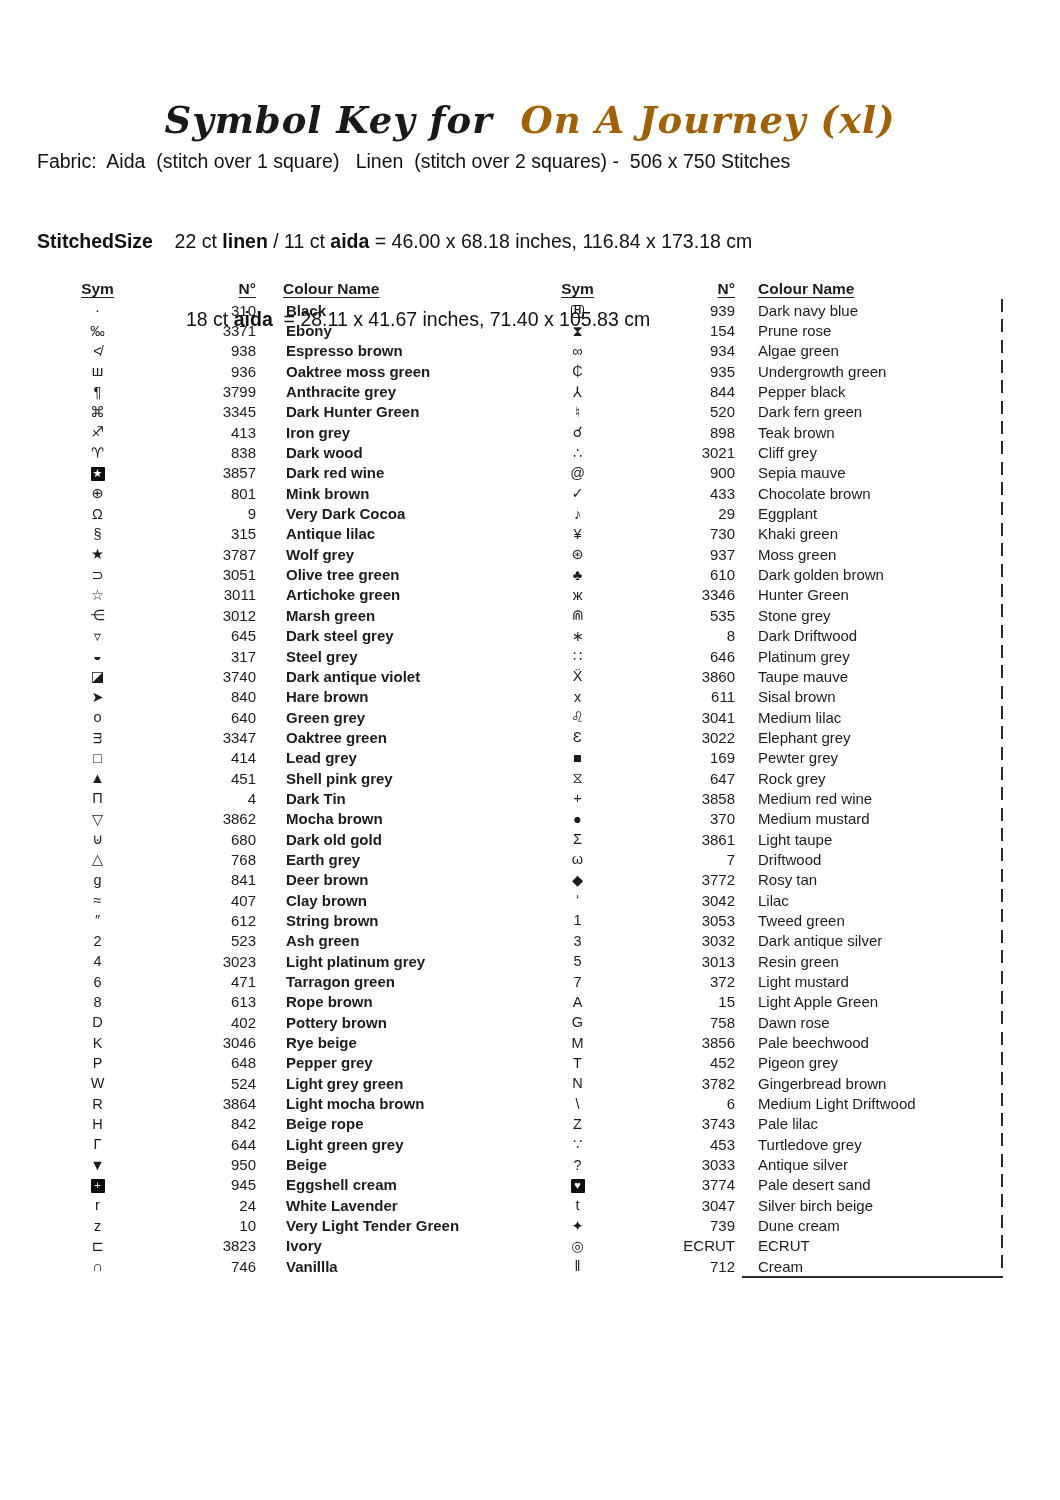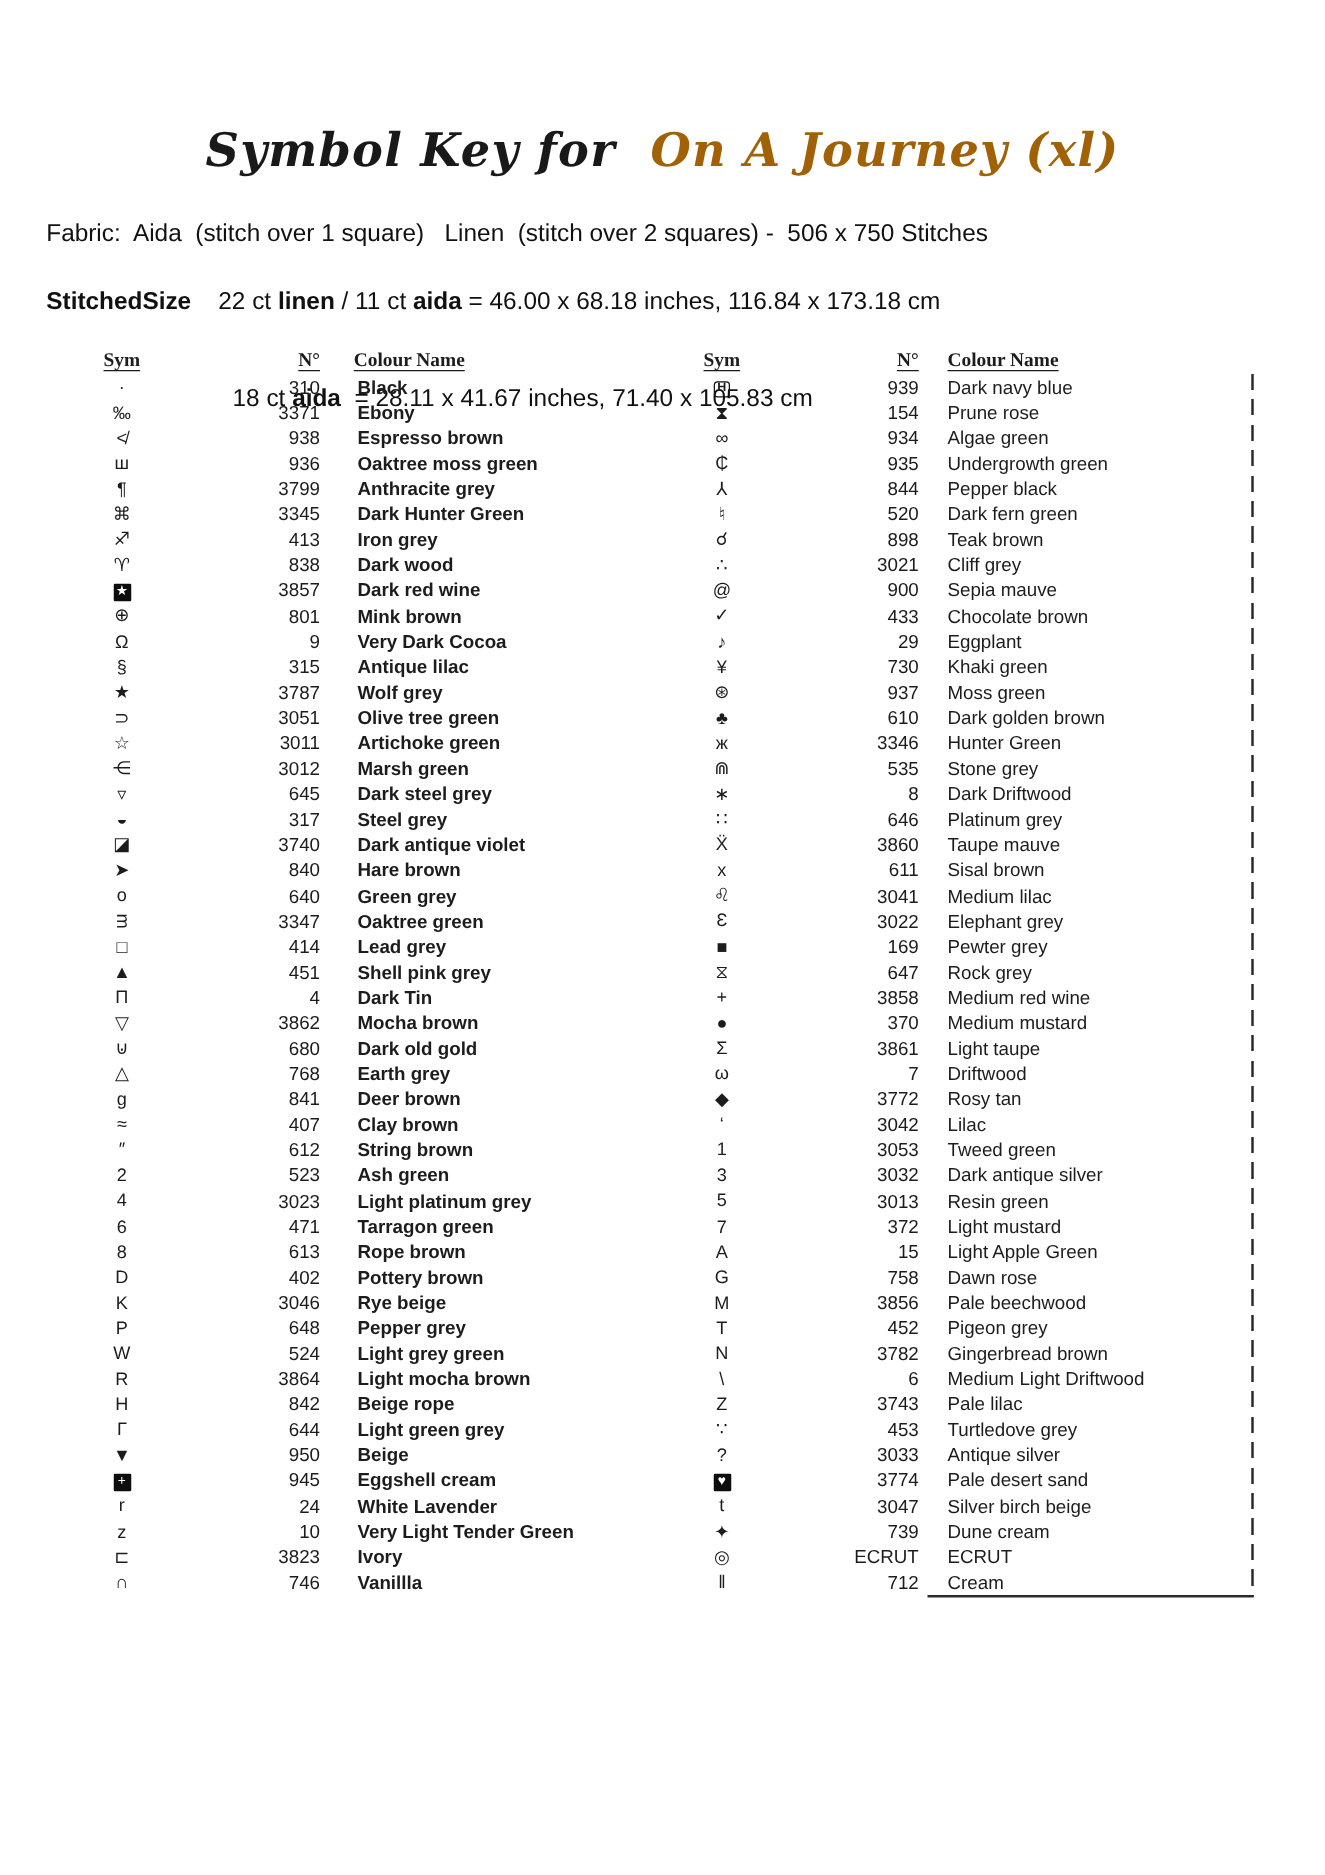--- a/index.html
+++ b/index.html
@@ -10,41 +10,41 @@
   }
   .title{
     position:absolute;top:98px;left:0;width:100%;text-align:center;
     font-family:"DejaVu Serif","Liberation Serif",serif;
     font-style:italic;font-weight:700;font-size:37px;letter-spacing:1px;
     white-space:pre;
   }
   .title .t-red{ }
   .infoblock{
     position:absolute;left:37px;top:148px;font-size:19.5px;line-height:26px;
-    white-space:pre;color:#111;margin-top:26px;
+    white-space:pre;color:#111;
   }
   .infoline{display:block;}
   .infoline .b{font-weight:700;}
   .sizelines .infoline:nth-child(1){margin-left:0;}
   .sizelines .infoline:nth-child(2){margin-left:149px;}
   .sizelines .infoline:nth-child(3){margin-left:243px;}
   .sizelines .infoline:nth-child(4){margin-left:263px;}
   .sizelines{position:absolute;left:37px;top:176px;font-size:19.5px;line-height:26px;white-space:pre;color:#111;}
 
   .keytable{position:absolute;top:278px;font-size:15px;}
   .keytable.kt-left{left:60px;width:420px;}
   .keytable.kt-right{left:540px;width:464px;}
   .hdr-row,.k-row{
     display:grid;align-items:center;
   }
   .kt-left .hdr-row,.kt-left .k-row{grid-template-columns:75px 121px 1fr;}
   .kt-right .hdr-row,.kt-right .k-row{grid-template-columns:75px 120px 1fr;}
   .hdr-row{height:22px;font-weight:700;font-size:15.5px;}
   .hdr-row .hc{display:block;}
-  .hdr-row .hc span{text-decoration:underline;text-underline-offset:3px;font-family:Liberation Serif, serif;}
+  .hdr-row .hc span{text-decoration:underline;text-underline-offset:3px;}
   .hc-sym{text-align:center;}
   .hc-num{text-align:right;}
   .kt-left .hc-name{padding-left:27px;}
   .kt-right .hc-name{padding-left:23px;}
   .k-row{height:20.35px;}
   .c-sym{text-align:center;font-size:14.5px;line-height:14px;}
   .c-num{text-align:right;font-variant-numeric:tabular-nums;}
   .kt-left .c-name{padding-left:30px;font-weight:bold;}
   .kt-right .c-name{padding-left:23px;}
   .sym-inv{

